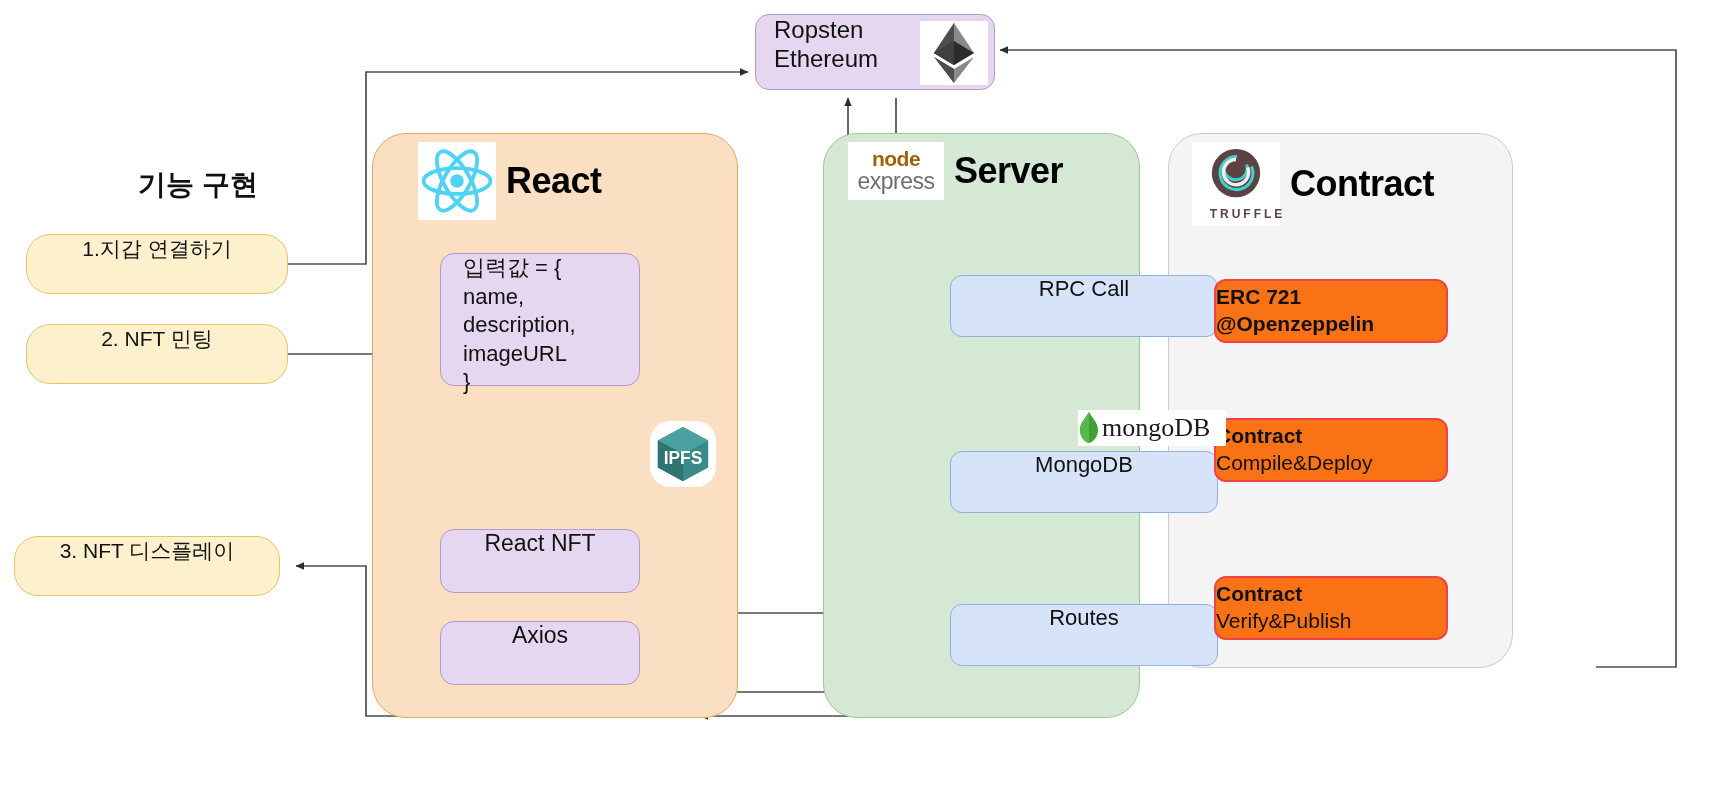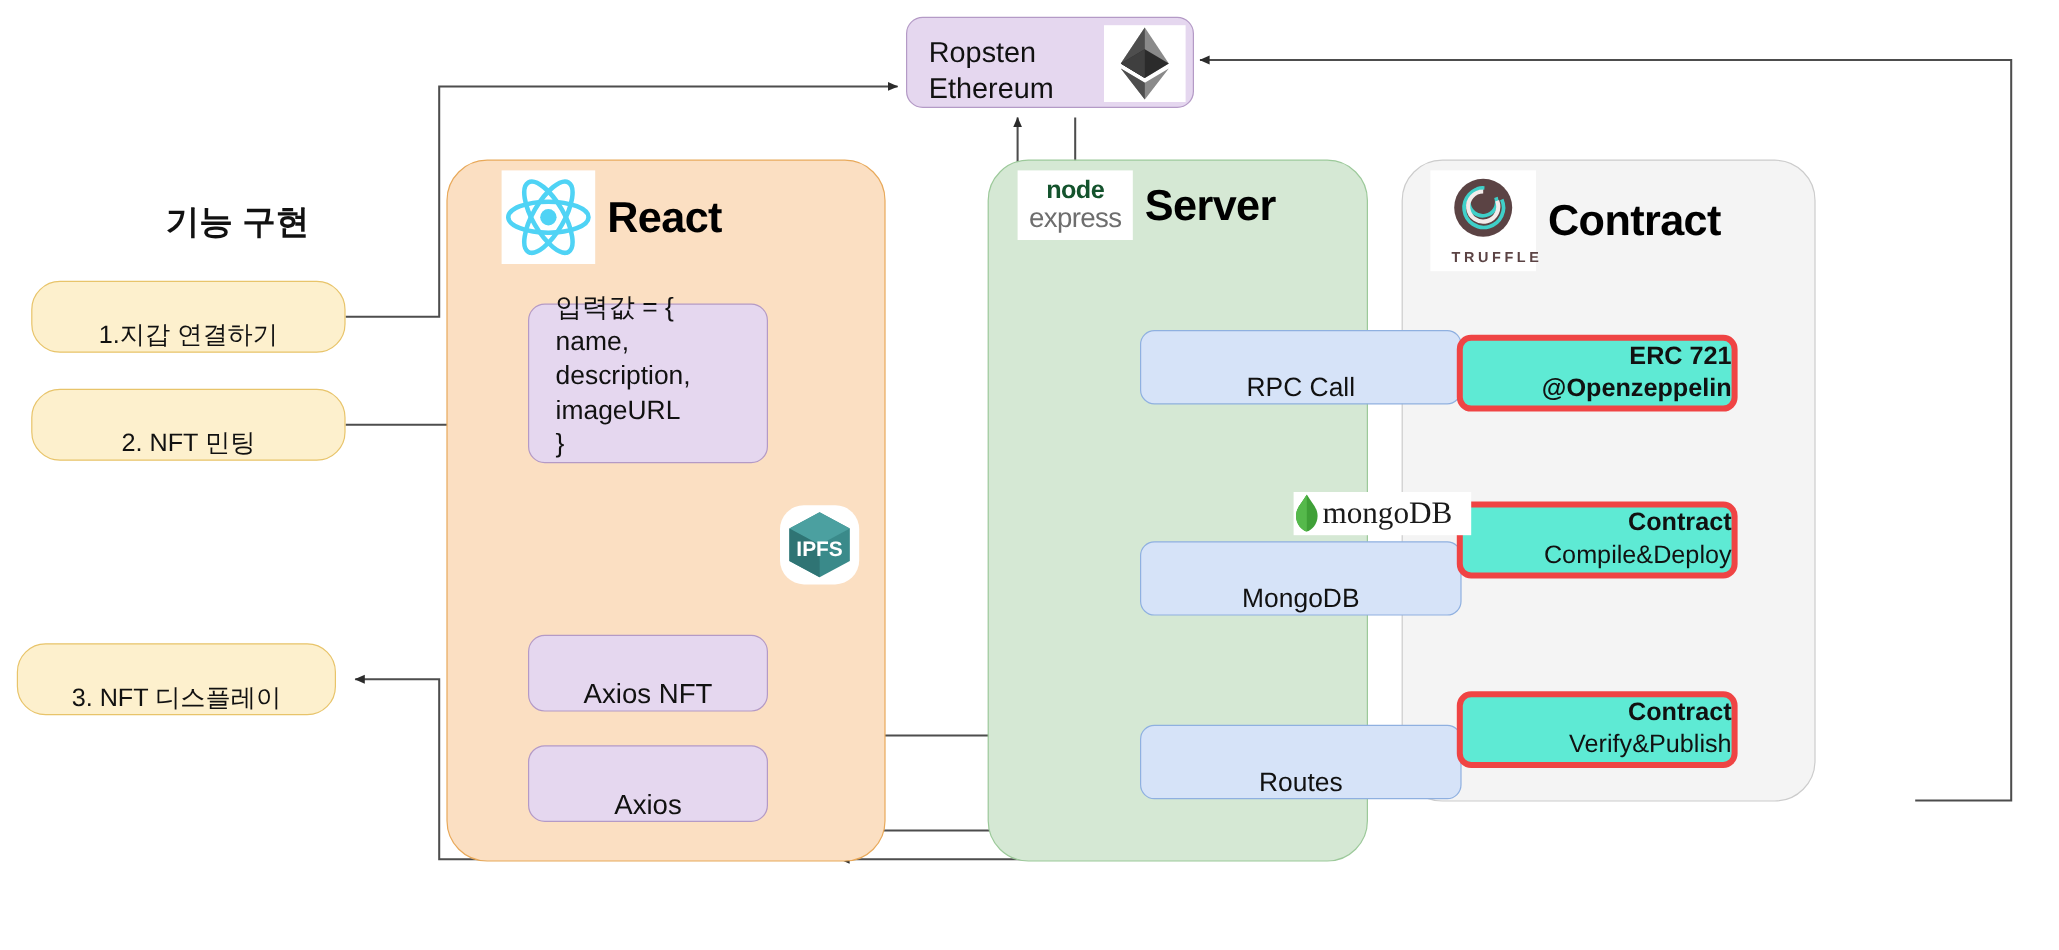--- a/index.html
+++ b/index.html
@@ -4,40 +4,40 @@
 <style>
   html,body{margin:0;padding:0;background:#ffffff;}
   body{width:1716px;height:792px;position:relative;overflow:hidden;
        font-family:"Liberation Sans","DejaVu Sans",sans-serif;color:#111;}
   #stage{position:absolute;left:0;top:0;width:1716px;height:792px;}
 
   
   #wires{position:absolute;left:0;top:0;width:1716px;height:792px;z-index:1;}
 
   
-  .node{position:absolute;box-sizing:border-box;display:flex;align-items:flex-end;
+  .node{position:absolute;box-sizing:border-box;display:flex;align-items:flex-start;
         justify-content:center;text-align:center;z-index:3;}
 
   
   .panel{position:absolute;box-sizing:border-box;border-radius:34px;z-index:2;}
   .panel-react{background:#fbdfc2;border:1px solid #e8a95a;}
   .panel-server{background:#d5e8d4;border:1px solid #9cc99a;}
   .panel-contract{background:#f4f4f4;border:1px solid #cccccc;}
 
   .panel-head{position:absolute;display:flex;align-items:center;gap:10px;z-index:4;}
   .panel-title{font-size:36px;font-weight:bold;letter-spacing:-0.5px;color:#000;}
 
   
   .box-yellow{background:#fdf0cd;border:1px solid #e8c46a;border-radius:24px;
               font-size:21px;color:#111;}
   .box-purple-dark{background:#e5d7ef;border:1px solid #b49ac6;border-radius:14px;
               font-size:23px;color:#111;}
   .box-blue{background:#d6e3f8;border:1px solid #8fb0e0;border-radius:12px;
               font-size:22px;color:#111;margin-left:14px;}
-  .box-white{background:#5eead4;border:5px solid #ef4444;border-radius:12px;
+  .box-white{background:#f97316;border:2px solid #ef4444;border-radius:12px;
               font-size:21px;color:#111;line-height:1.28;}
   .bold{font-weight:bold;}
 
   .section-title{position:absolute;font-size:28px;font-weight:bold;z-index:3;}
 
   .multiline{white-space:pre-line;}
   .codeblock{display:block;text-align:left;white-space:pre-line;font-size:22px;
              line-height:1.30;padding-left:22px;width:100%;}
 
   
@@ -145,32 +145,32 @@
   <span class="logo" style="left:650px;top:421px;width:66px;height:66px;border-radius:20px;">
     <svg width="62" height="62" viewBox="0 0 64 64" aria-hidden="true">
       <polygon points="32,4 58,18 58,46 32,60 6,46 6,18" fill="#3a8a8a"></polygon>
       <polygon points="32,4 58,18 32,32 6,18" fill="#4ba0a0"></polygon>
       <polygon points="6,18 32,32 32,60 6,46" fill="#2f7474"></polygon>
       <text x="32" y="42" font-size="18" font-weight="bold" fill="#ffffff" text-anchor="middle" font-family="'Liberation Sans',sans-serif">IPFS</text>
     </svg>
   </span>
 
   <div class="node box-purple-dark" style="left:440px;top:529px;width:200px;height:64px;">
-    <span>Axios NFT</span>
+    <span>React NFT</span>
   </div>
 
   <div class="node box-purple-dark" style="left:440px;top:621px;width:200px;height:64px;">
     <span>Axios</span>
   </div>
 
   <div class="panel panel-server" style="left:823px;top:133px;width:317px;height:585px;"></div>
 
   <div class="panel-head" style="left:848px;top:142px;">
     <span class="logo" style="position:relative;width:96px;height:58px;flex-direction:column;">
-      <span style="font-size:21px;font-weight:bold;color:#14532d;line-height:1;letter-spacing:-0.5px;">node</span>
+      <span style="font-size:21px;font-weight:bold;color:#a16207;line-height:1;letter-spacing:-0.5px;">node</span>
       <span style="font-size:23px;color:#6e6e6e;line-height:1.05;letter-spacing:-0.5px;">express</span>
     </span>
     <span class="panel-title">Server</span>
   </div>
 
   <div class="node box-blue" style="left:936px;top:275px;width:268px;height:62px;">
     <span>RPC Call</span>
   </div>
 
   <span class="logo" style="left:1078px;top:410px;width:148px;height:36px;justify-content:flex-start;">

